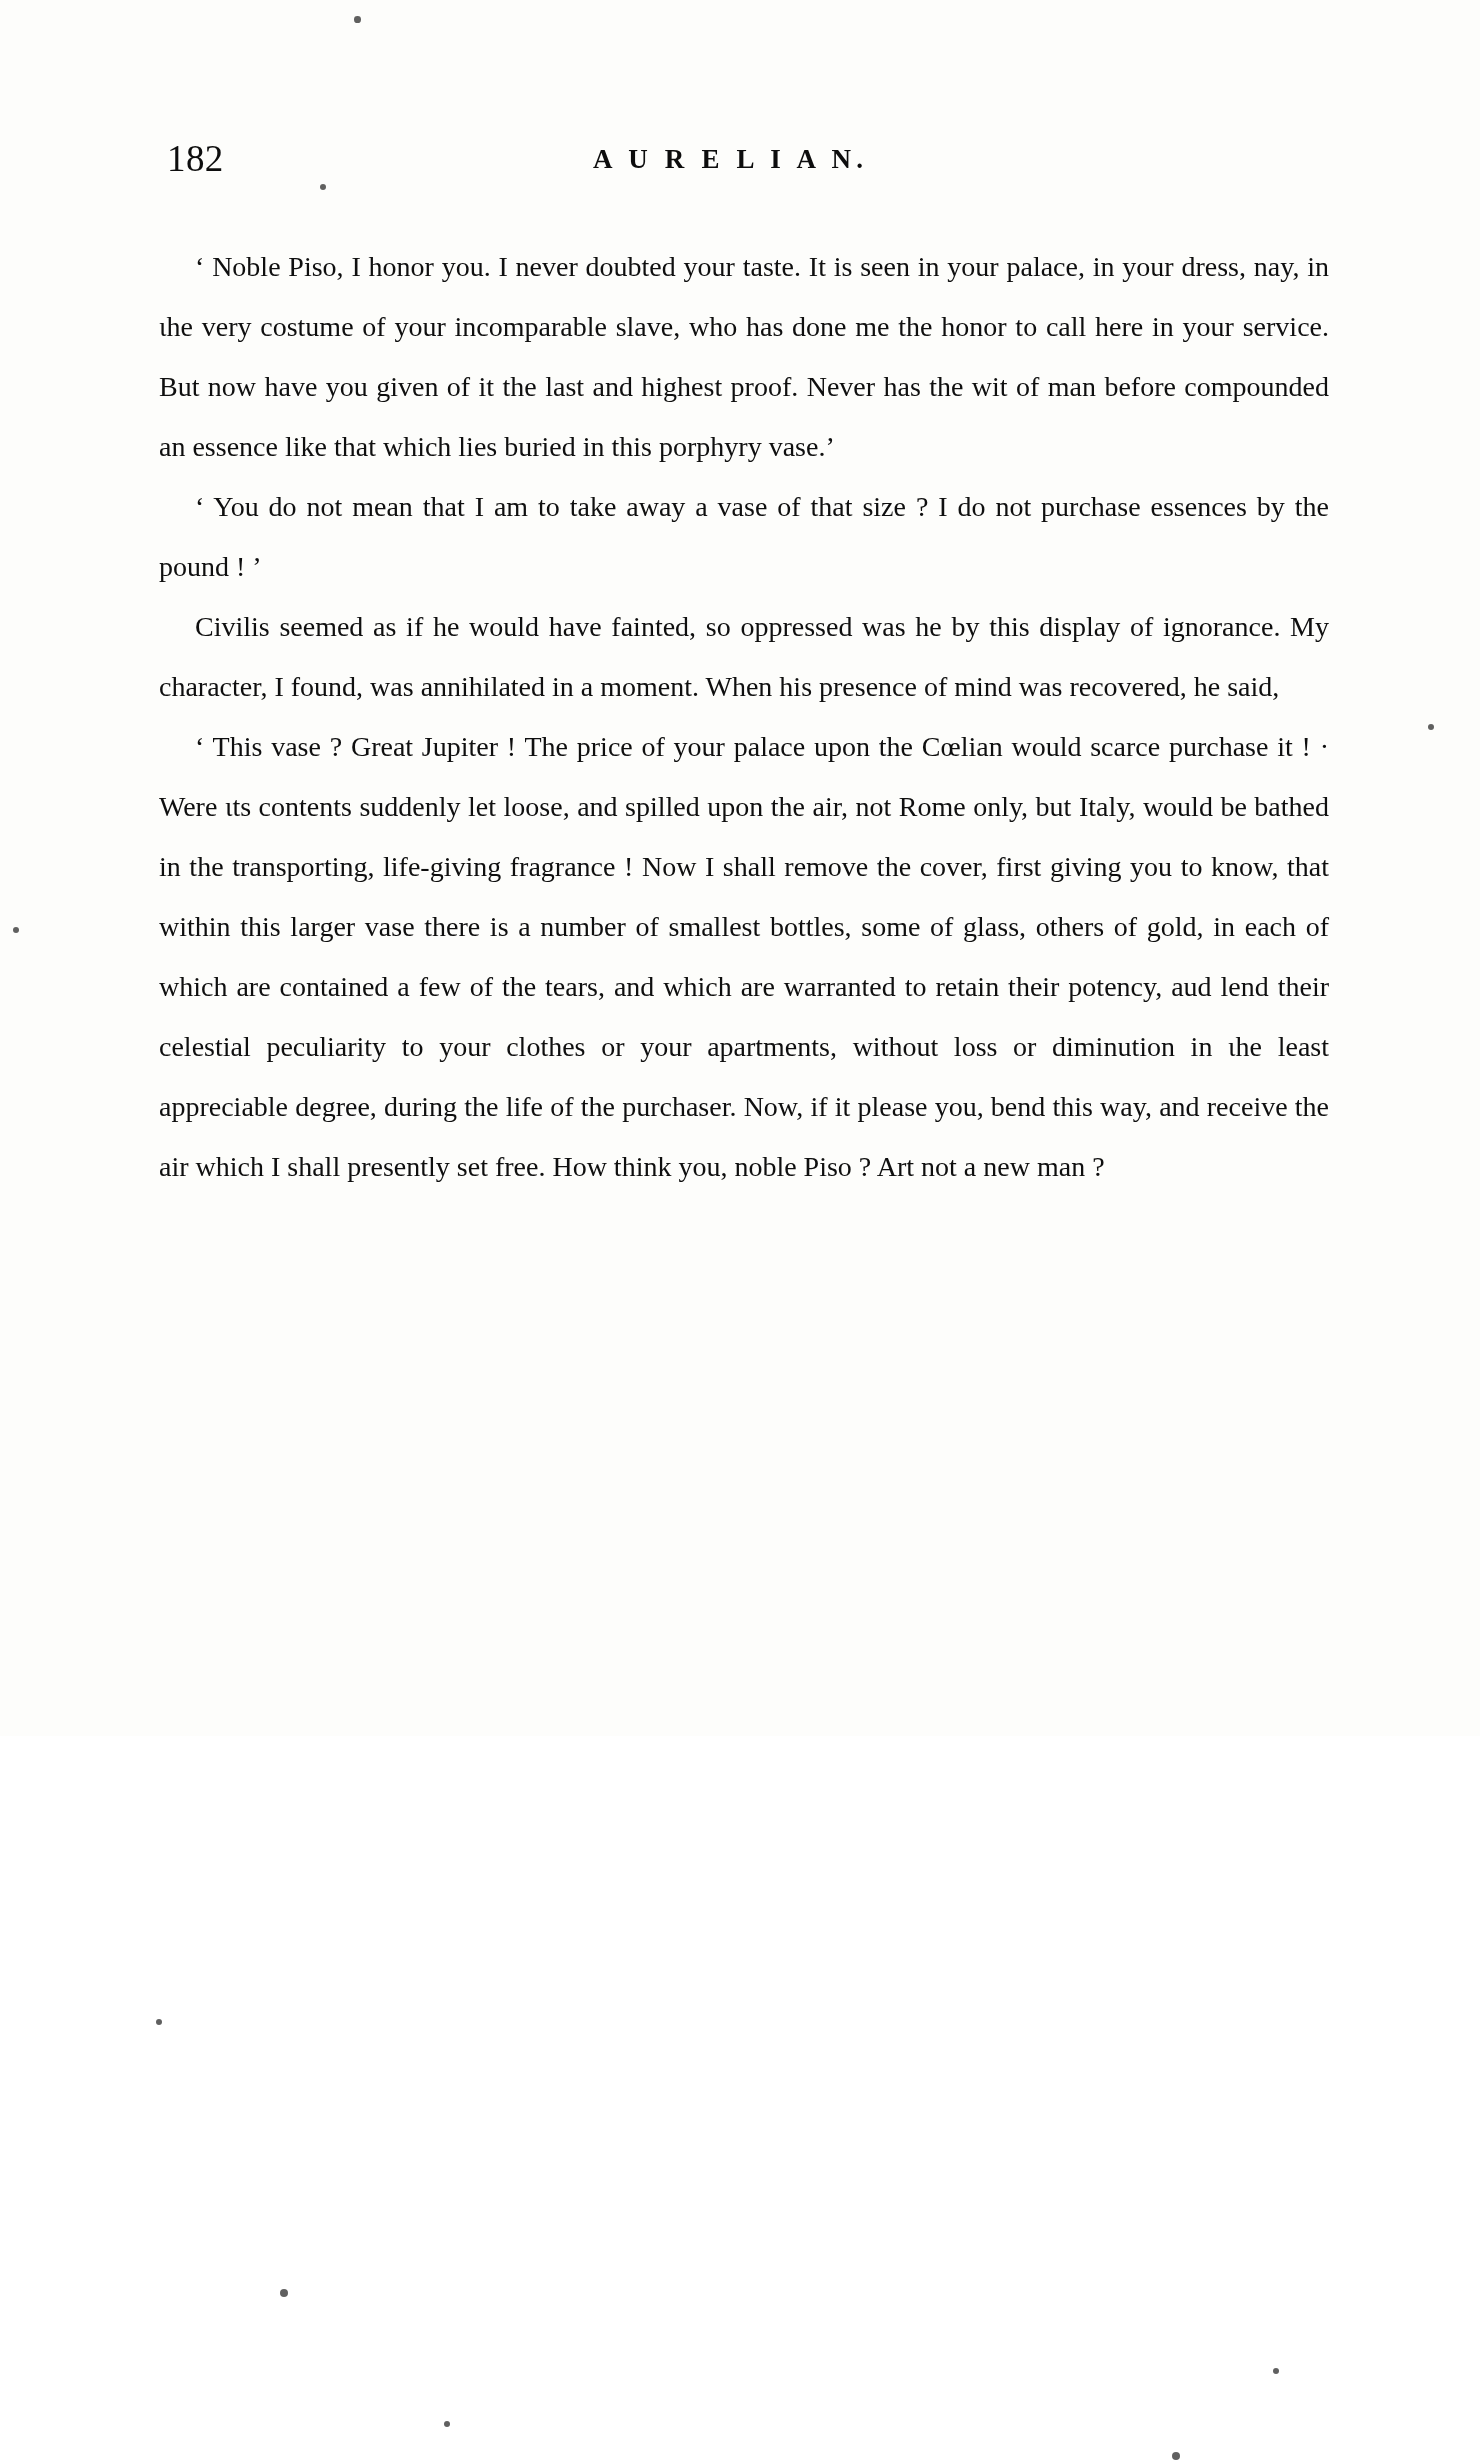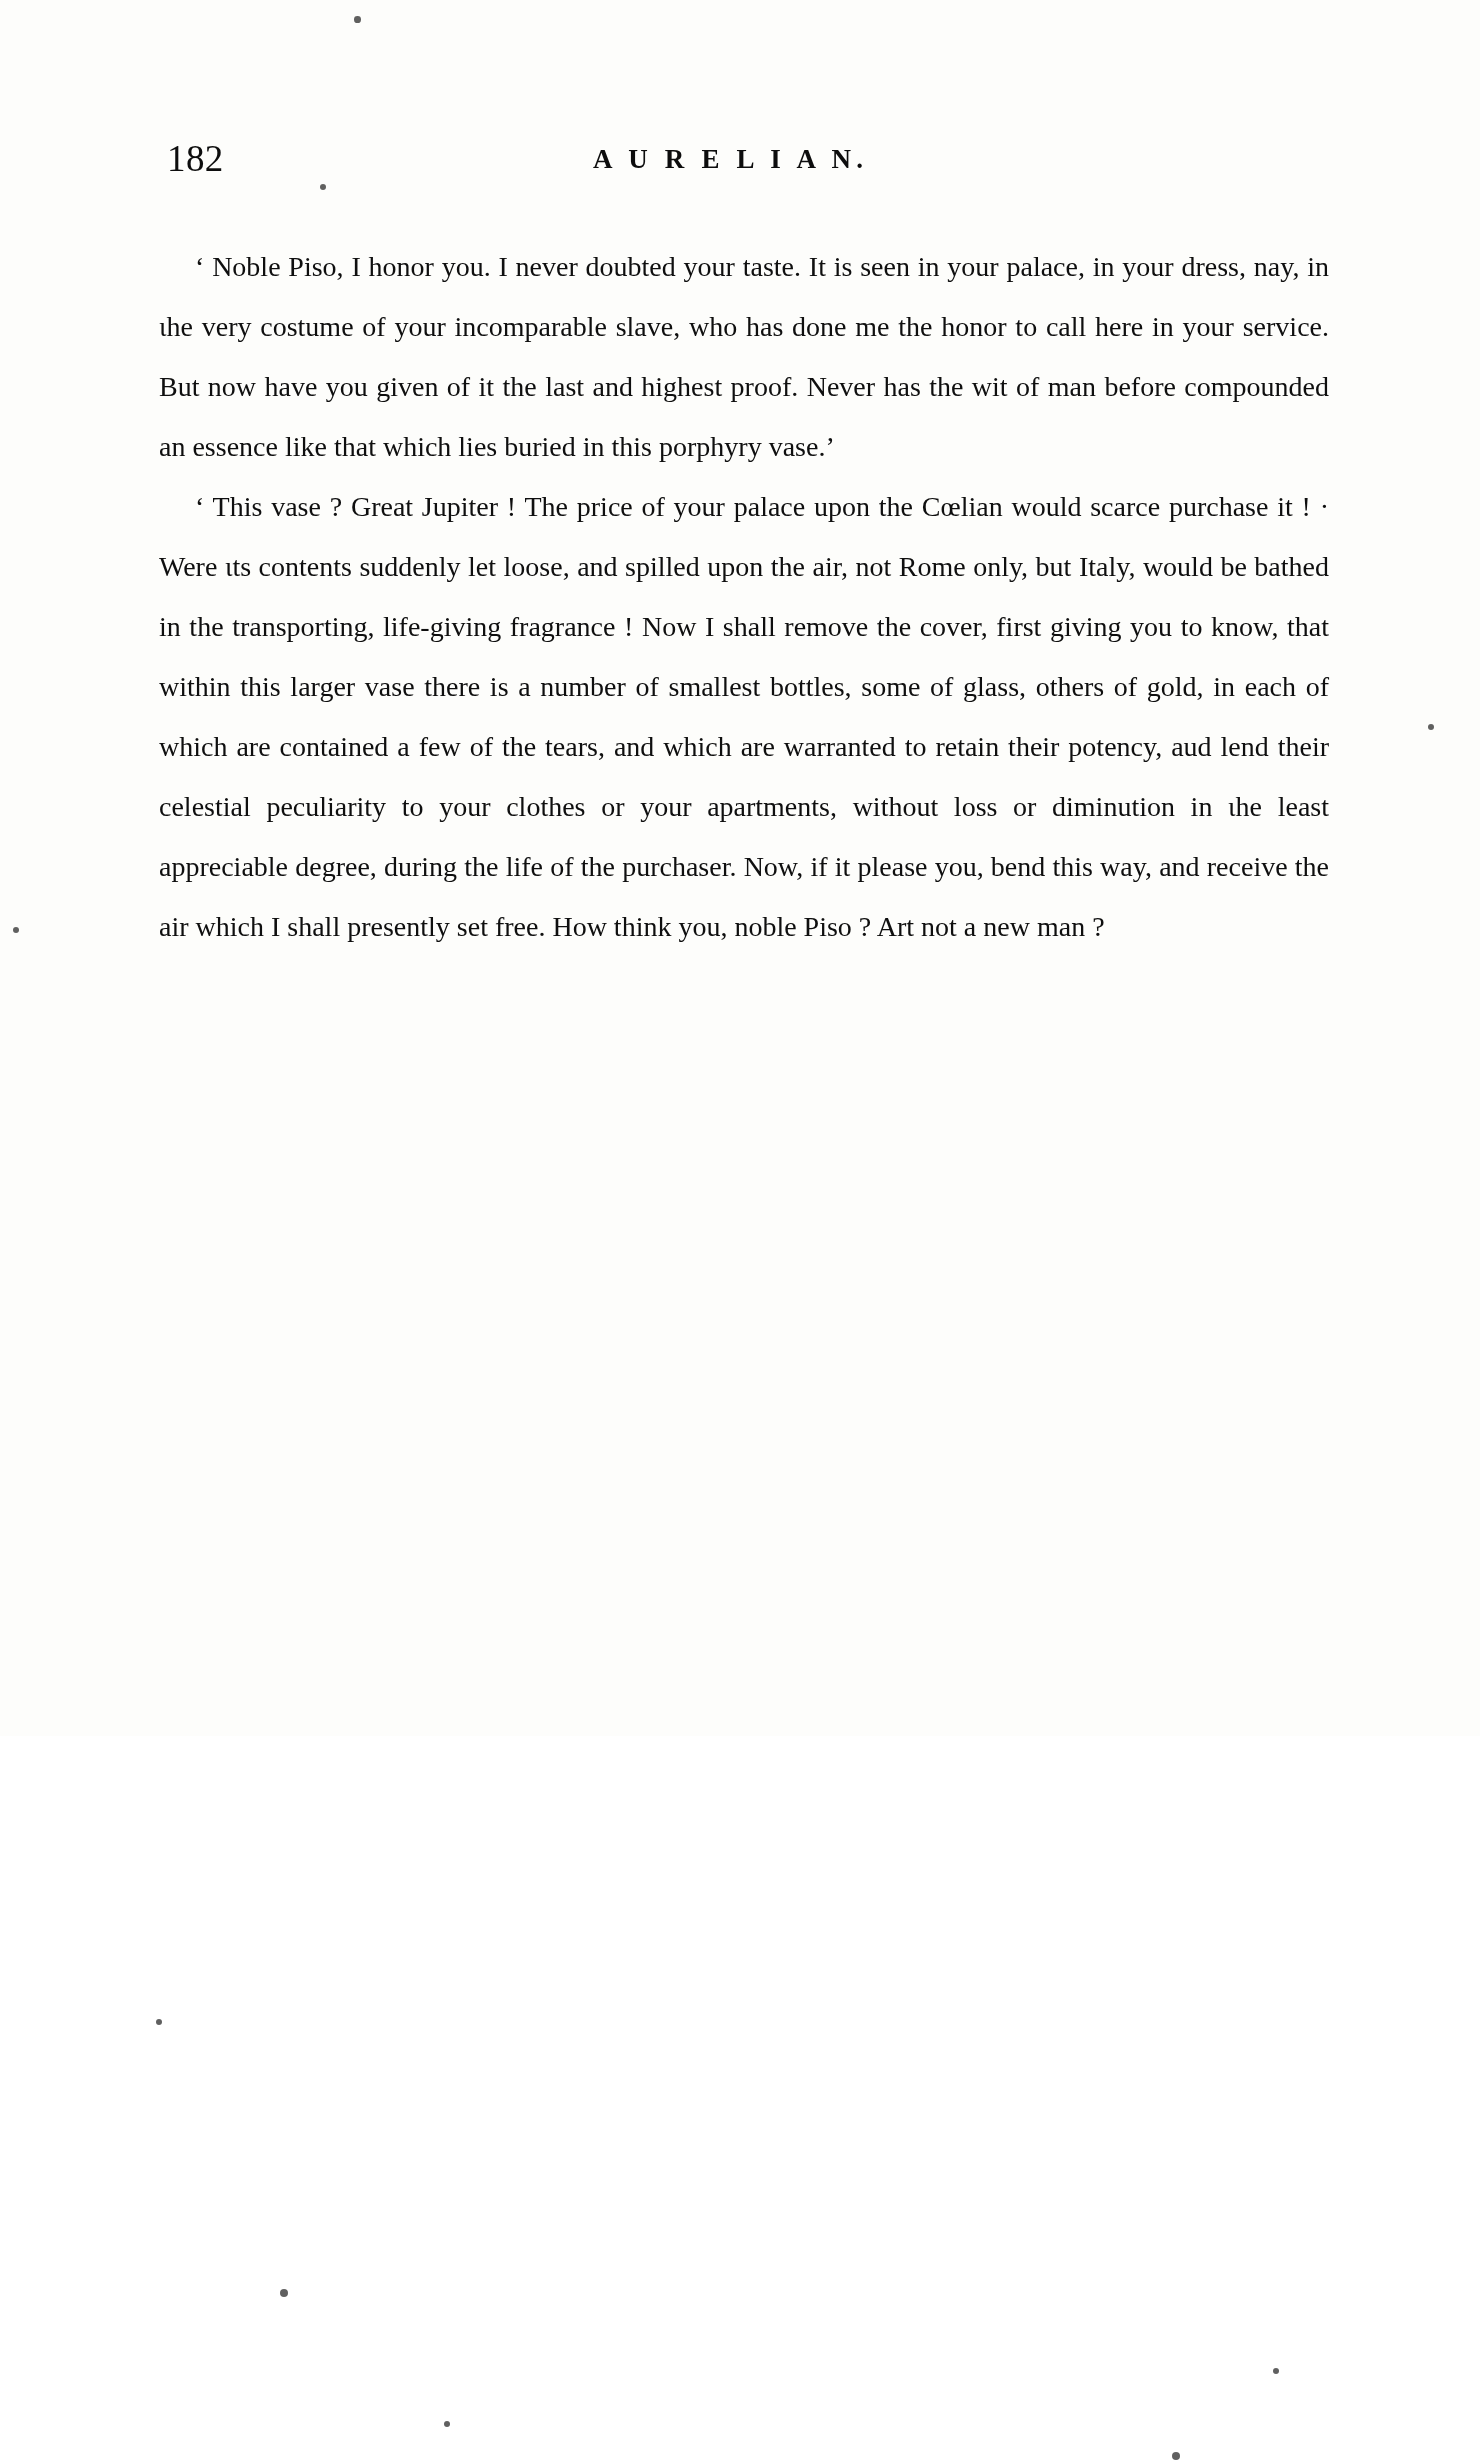--- a/index.html
+++ b/index.html
@@ -90,20 +90,22 @@
 
 <div class="page">
 
   <div class="runhead">
     <div class="folio">182</div>
     <div class="booktitle">A U R E L I A N.</div>
   </div>
 
   <div class="textblock">
     <p class="para indent">‘ Noble Piso, I honor you.   I never doubted your taste.   It is seen in your palace, in your dress, nay, in ιhe very costume of your incomparable slave, who has done me the honor to call here in your service.   But now have you given of it the last and highest proof. Never has the wit of man before compounded an essence like that which lies buried in this porphyry vase.’</p>
+    <p class="para indent">‘ You do not mean that I am to take away a vase of that size ?   I do not purchase essences by the pound ! ’</p>
+    <p class="para indent">Civilis seemed as if he would have fainted, so oppressed was he by this display of ignorance.   My character, I found, was annihilated in a moment.   When his presence of mind was recovered, he said,</p>
     <p class="para indent">‘ This vase ?   Great Jupiter !   The price of your palace upon the Cœlian would scarce purchase it !  · Were ιts contents suddenly let loose, and spilled upon the air, not Rome only, but Italy, would be bathed in the transporting, life-giving fragrance !   Now I shall remove the cover, first giving you to know, that within this larger vase there is a number of smallest bottles, some of glass, others of gold, in each of which are contained a few of the tears, and which are warranted to retain their potency, aud lend their celestial peculiarity to your clothes or your apartments, without loss or diminution in ιhe least appreciable degree, during the life of the purchaser.   Now, if it please you, bend this way, and receive the air which I shall presently set free.   How think you, noble Piso ?   Art not a new man ?</p>
   </div>
 
   <div class="speck" style="left:354px; top:16.3px; width:6.7px; height:6.7px;"></div>
   <div class="speck" style="left:320px; top:184px; width:6px; height:6px;"></div>
   <div class="speck" style="left:1428px; top:724px; width:6px; height:6px;"></div>
   <div class="speck" style="left:13.3px; top:927px; width:6px; height:6px;"></div>
   <div class="speck" style="left:156px; top:2019px; width:6px; height:6px;"></div>
   <div class="speck" style="left:280px; top:2289px; width:8.1px; height:8.1px;"></div>
   <div class="speck" style="left:444px; top:2421px; width:6px; height:6px;"></div>

